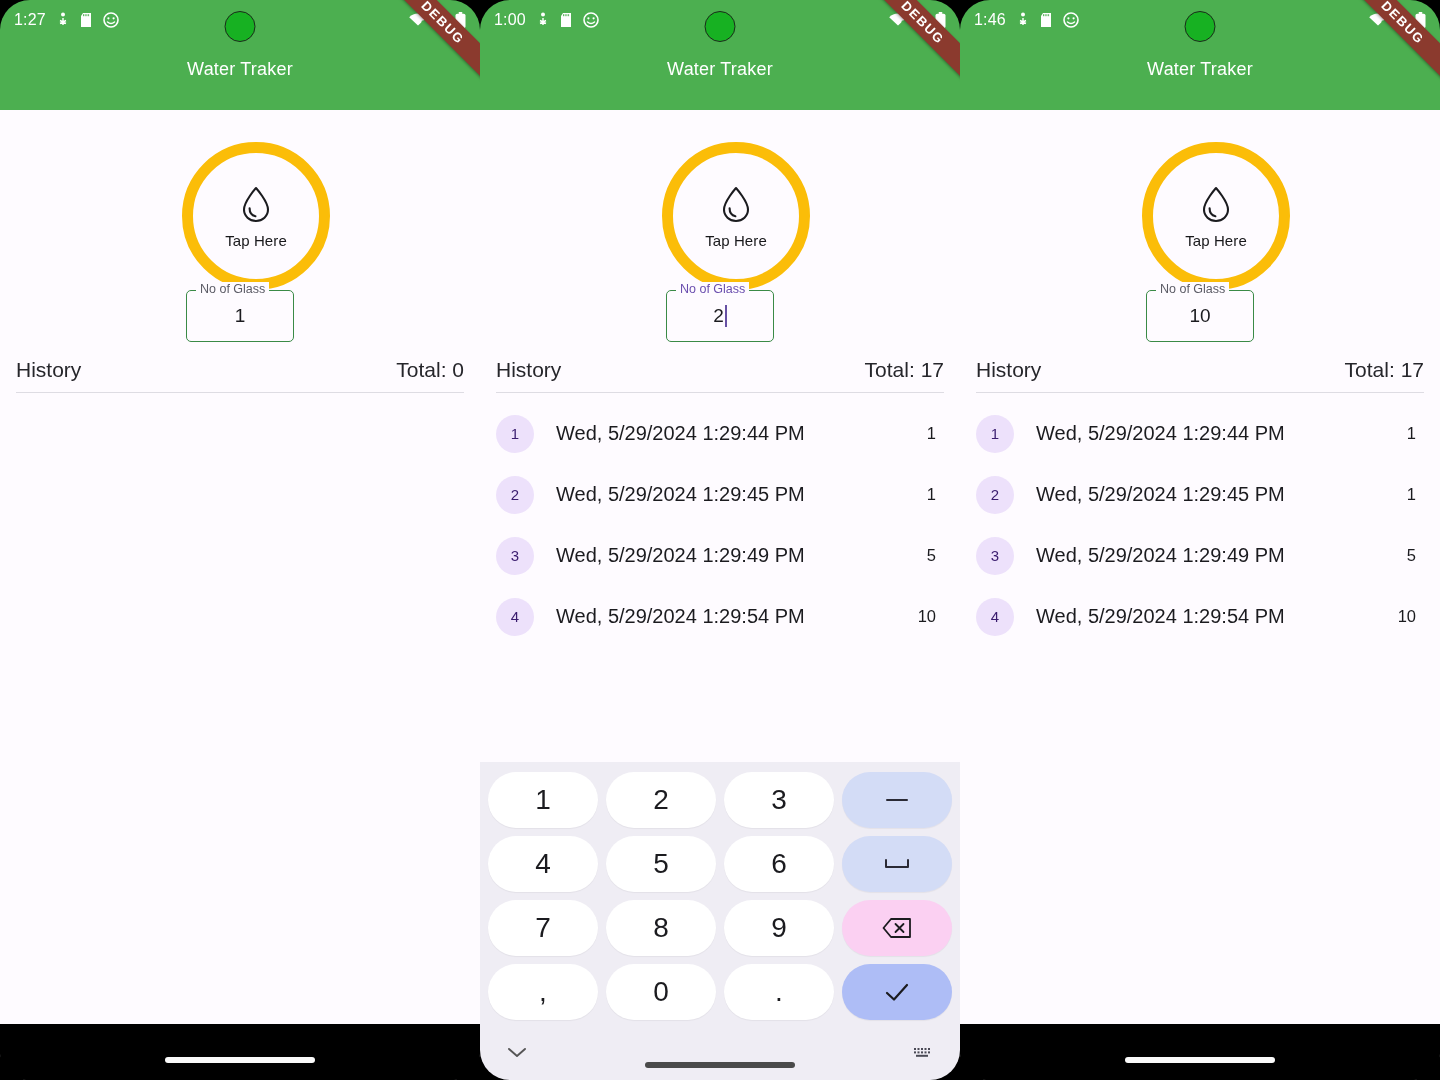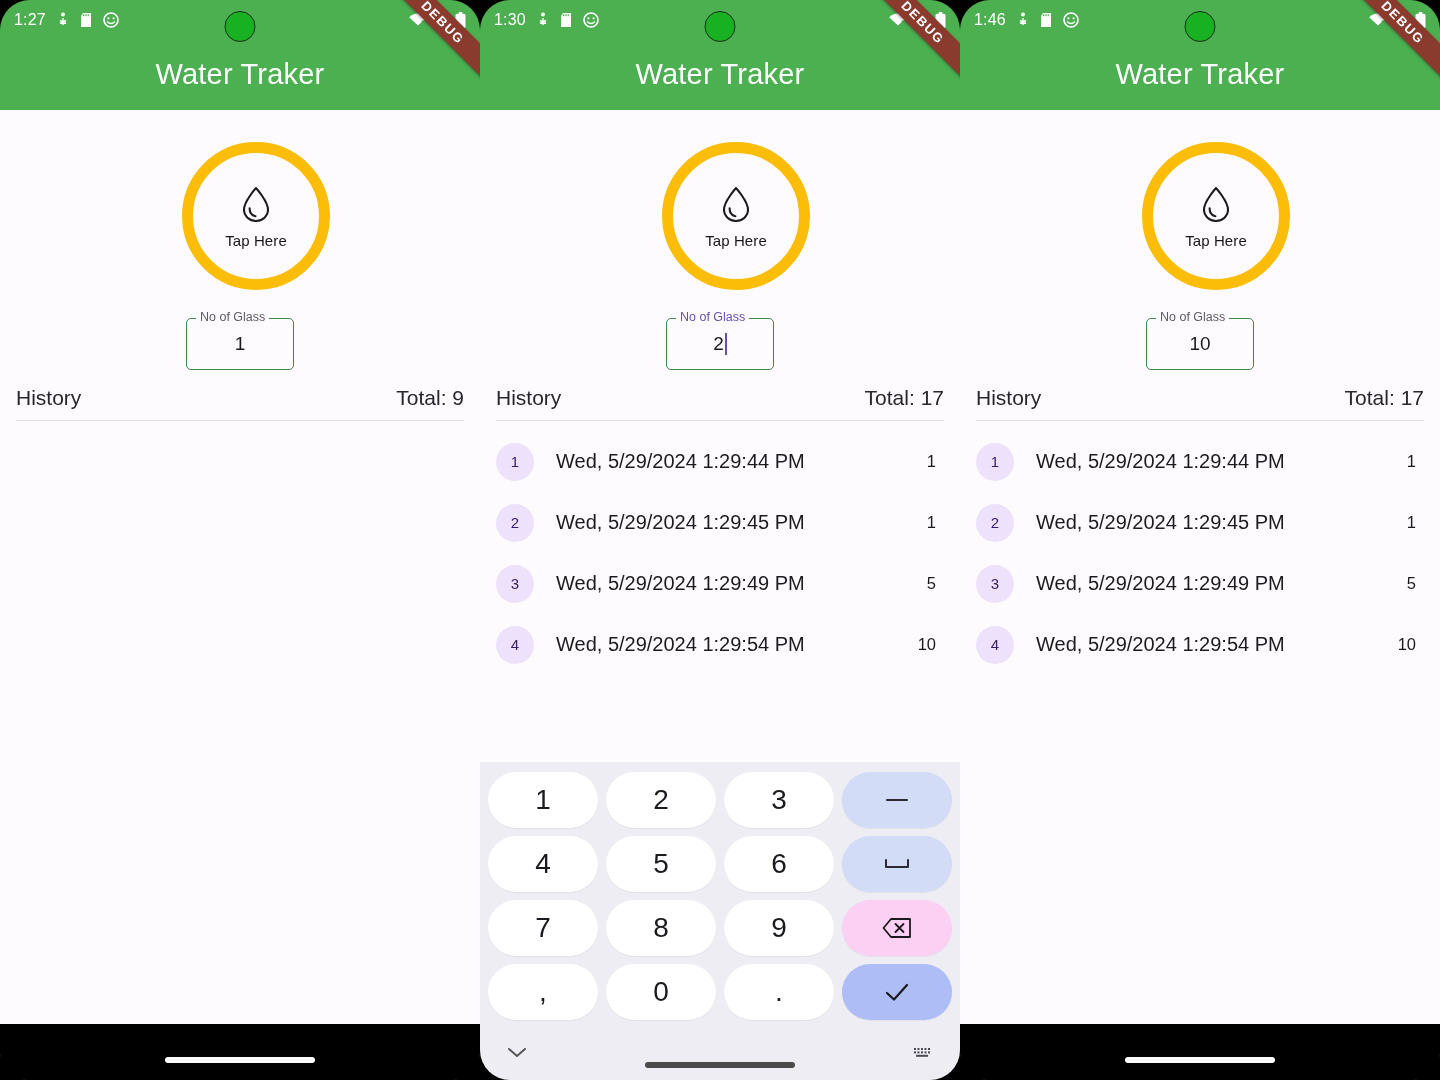--- a/index.html
+++ b/index.html
@@ -42,21 +42,21 @@
   .ico { display: inline-block; line-height: 0; }
 
   .punchhole {
     position: absolute; top: 11px; left: 50%; transform: translateX(-50%);
     width: 31px; height: 31px; border-radius: 50%;
     background: #17B122; border: 1.5px solid #1a2a1a; z-index: 4;
   }
   .app-title {
     position: relative; z-index: 3;
     text-align: center; color: #fff;
-    font-size: 29px; line-height: 1; padding-top: 20px;
+    font-size: 18px; line-height: 1; padding-top: 20px;
     letter-spacing: .2px;
   }
   .debug-ribbon {
     position: absolute; z-index: 6;
     top: 11px; right: -43px;
     width: 160px; padding: 4px 0;
     background: #8B3A2E;
     transform: rotate(45deg);
     text-align: center;
     color: #fff; font-size: 13px; font-weight: bold;
@@ -71,21 +71,21 @@
   .tap-circle {
     width: 148px; height: 148px; border-radius: 50%;
     border: 11px solid #FBBD08;
     display: flex; flex-direction: column;
     align-items: center; justify-content: center;
     background: #FEFBFF;
   }
   .drop-icon { margin-bottom: 4px; }
   .tap-label { font-size: 15px; color: #18181b; letter-spacing: .1px; }
 
-  .field-wrap { display: flex; justify-content: center; margin-top: 28px; }
+  .field-wrap { display: flex; justify-content: center; }
   .field {
     position: relative;
     width: 108px; height: 52px;
     border: 1.6px solid #3A8A46;
     border-radius: 5px;
     display: flex; align-items: center; justify-content: center;
     background: transparent;
   }
   .field .legend {
     position: absolute; top: -9px; left: 9px;
@@ -229,21 +229,21 @@
         </div>
         <div class="field-wrap">
           <div class="field">
             <span class="legend">No of Glass</span>
             <span class="value">1</span>
           </div>
         </div>
         <div class="history">
           <div class="history-head">
             <div class="history-title">History</div>
-            <div class="history-total">Total: 9</div>
+            <div class="history-total">Total: 0</div>
           </div>
           <div class="history-rule"></div>
           <div class="history-list"></div>
         </div>
       </div>
       <div class="navbar">
         <span class="home-indicator"></span>
       </div>
       <div class="kb-round-mask">
         <div class="bcorner l">
@@ -251,21 +251,21 @@
         </div>
         <div class="bcorner r">
           <i></i>
         </div>
       </div>
     </div>
     <div class="phone">
       <div class="appbar">
         <div class="statusbar">
           <div class="sb-left">
-            <span class="sb-time">1:30</span>
+            <span class="sb-time">1:00</span>
             <span class="ico"><svg width="12" height="16" viewBox="0 0 12 16" fill="none">
                 <circle cx="6" cy="2.5" r="2" fill="#fff"></circle>
                 <path d="M6 6 L6 13 M3 8.5 L9 11.5 M9 8.5 L3 11.5" stroke="#fff" stroke-width="1.4" fill="none"></path>
               </svg></span>
             <span class="ico"><svg width="12" height="16" viewBox="0 0 12 16" fill="none">
                 <path d="M3 1 L9 1 L11 1 L11 15 L1 15 L1 4 Z" fill="#fff"></path>
                 <path d="M3.5 2.2 v2 M5.2 2.2 v2 M6.9 2.2 v2 M8.6 2.2 v2" stroke="#4CAF50" stroke-width="0.9"></path>
               </svg></span>
             <span class="ico"><svg width="16" height="16" viewBox="0 0 16 16" fill="none">
                 <circle cx="8" cy="8" r="7" stroke="#fff" stroke-width="1.6"></circle>

